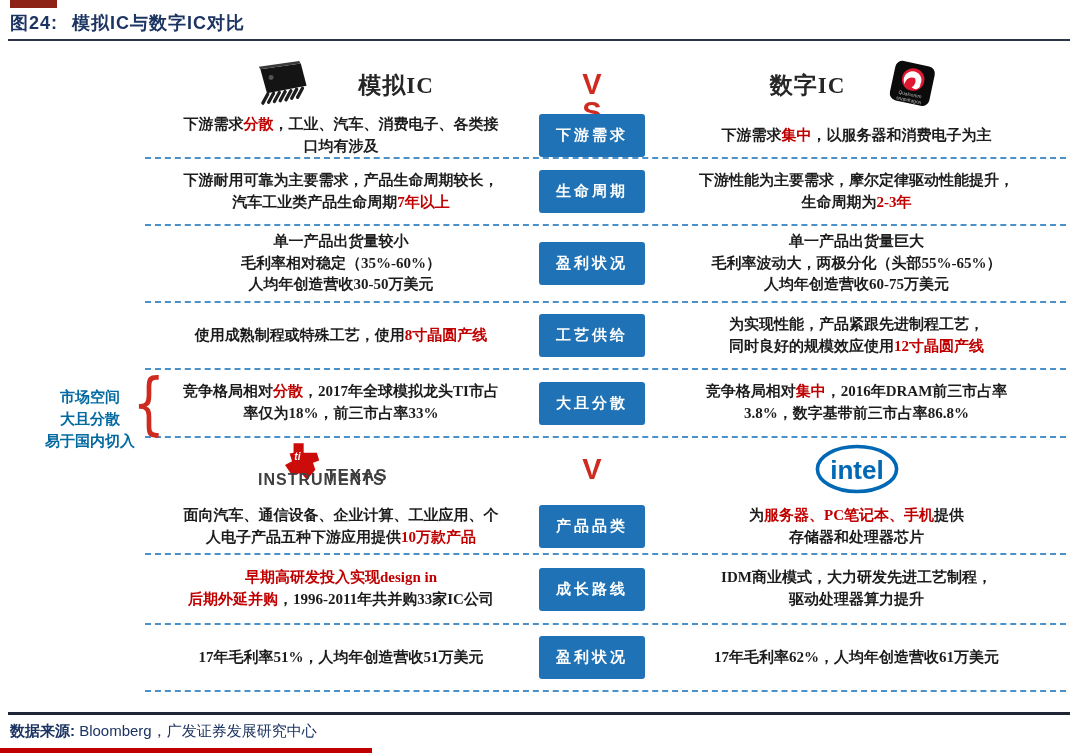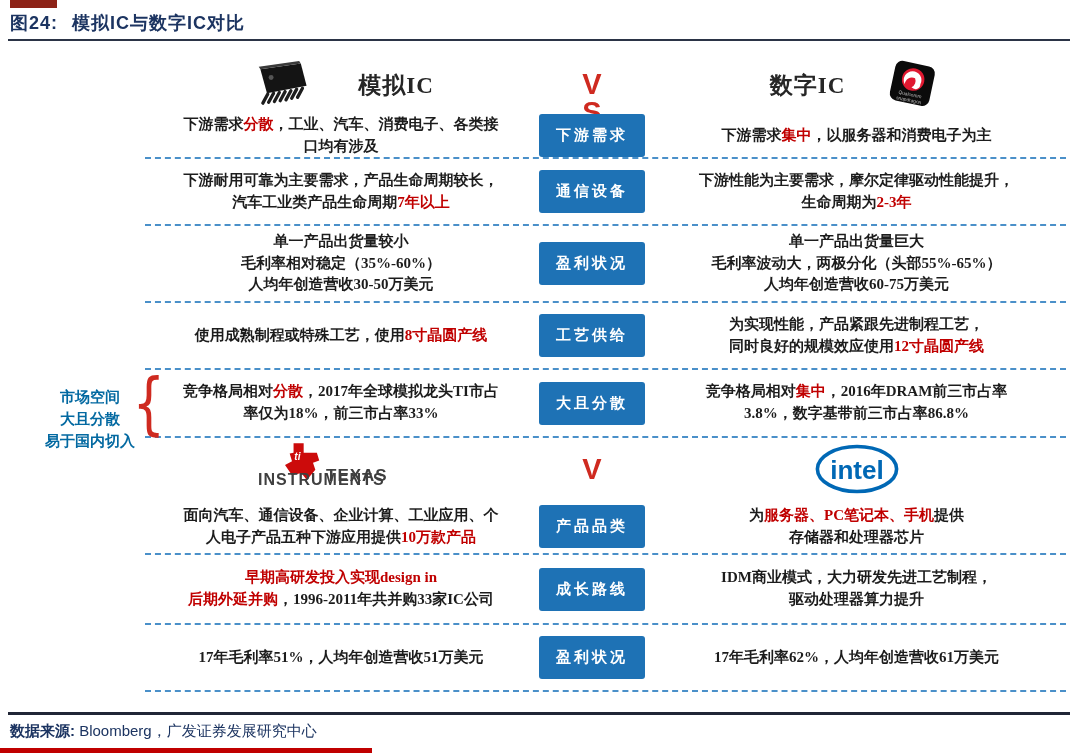--- a/index.html
+++ b/index.html
@@ -140,21 +140,21 @@
           <div class="txt"><span>下游需求</span><span class="red">集中</span><span>，以服务器和消费电子为主</span></div>
         </div>
     </div>
 
     <div class="row dashed r2">
       <div class="cell-l">
           <div class="txt"><span>下游耐用可靠为主要需求，产品生命周期较长，
 汽车工业类产品生命周期</span><span class="red">7年以上</span></div>
         </div>
       <div class="cell-c">
-          <div class="label-box">通信设备</div>
+          <div class="label-box">生命周期</div>
         </div>
       <div class="cell-r">
           <div class="txt"><span>下游性能为主要需求，摩尔定律驱动性能提升，
 生命周期为</span><span class="red">2-3年</span></div>
         </div>
     </div>
 
     <div class="row dashed r3">
       <div class="cell-l">
           <div class="txt"><span>单一产品出货量较小

